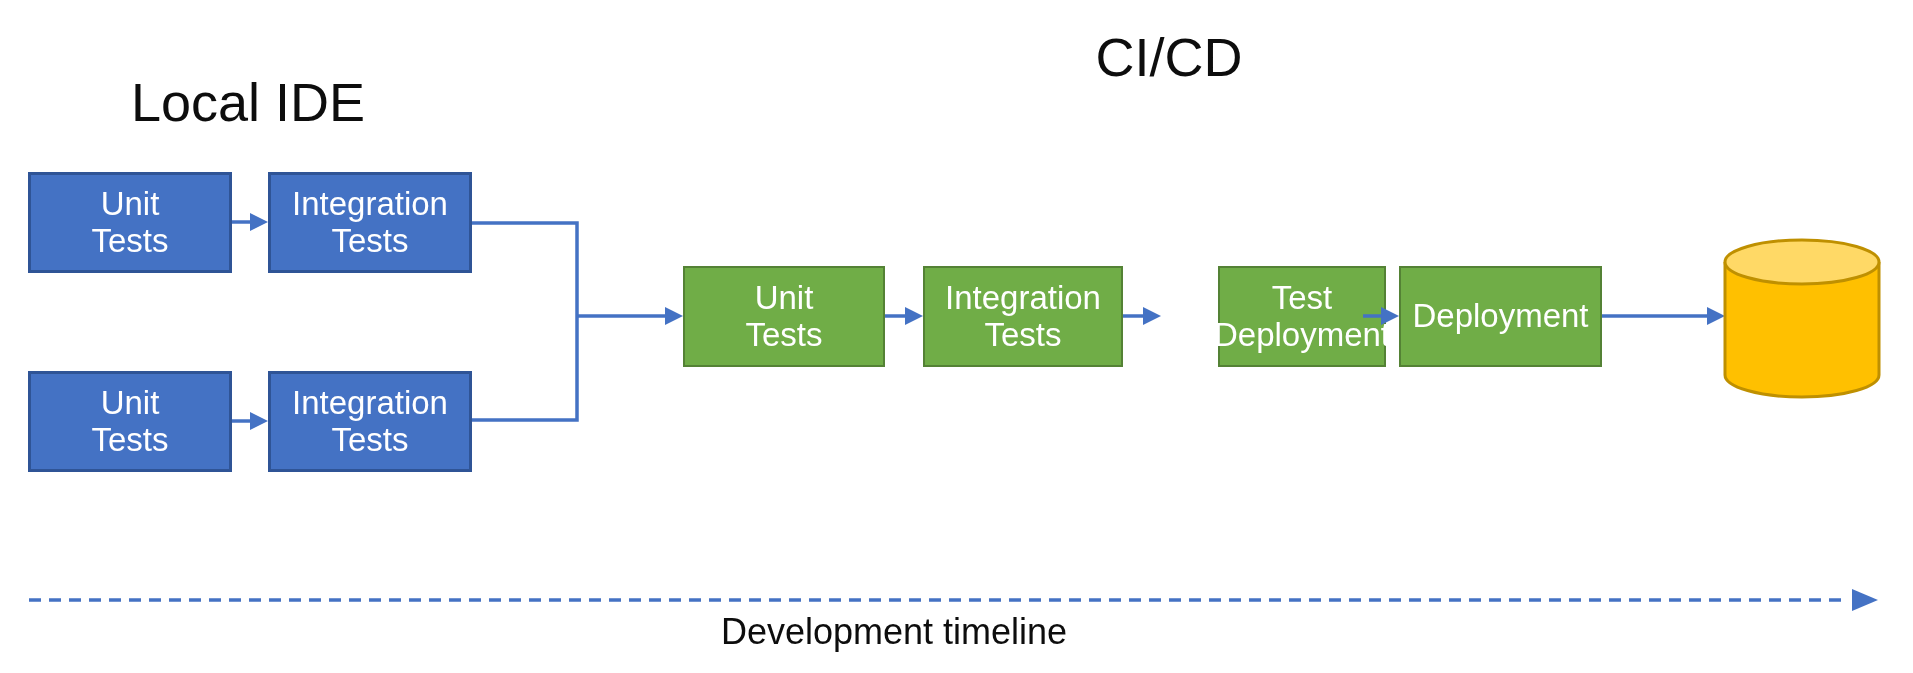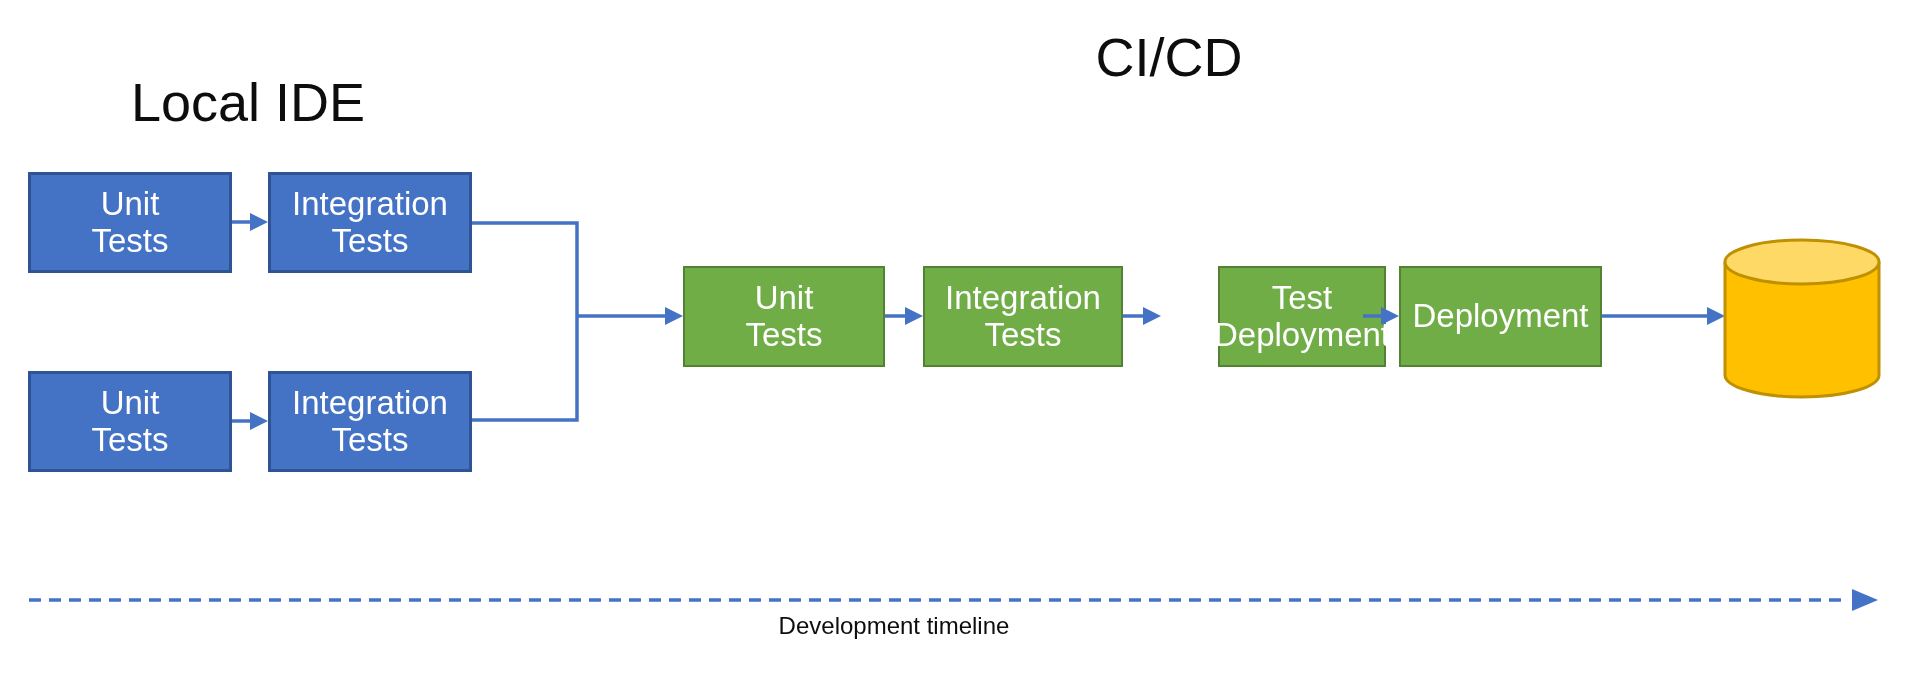--- a/index.html
+++ b/index.html
@@ -45,21 +45,21 @@
     width: 1913px; height: 673px;
   }
   .conn  { stroke: var(--connector, #4472C4); stroke-width: 3.5; fill: none; }
   .head  { fill: var(--connector, #4472C4); stroke: none; }
   .dash  { stroke: var(--connector, #4472C4); stroke-width: 3.5; stroke-dasharray: 12 8; fill: none; }
   .cyl-body { fill: var(--database-fill, #FFC000); stroke: var(--database-border, #BF9000); stroke-width: 3; }
   .cyl-top  { fill: var(--database-top-fill, #FFD966); stroke: var(--database-border, #BF9000); stroke-width: 3; }
   .timeline-label {
     position: absolute;
     transform: translateX(-50%);
-    font-size: 24px;
+    font-size: 36px;
     line-height: 1;
     color: var(--title-text, #0d0d0d);
     white-space: nowrap;
   }
 </style>
 </head>
 <body>
 
 <div class="canvas">
 

